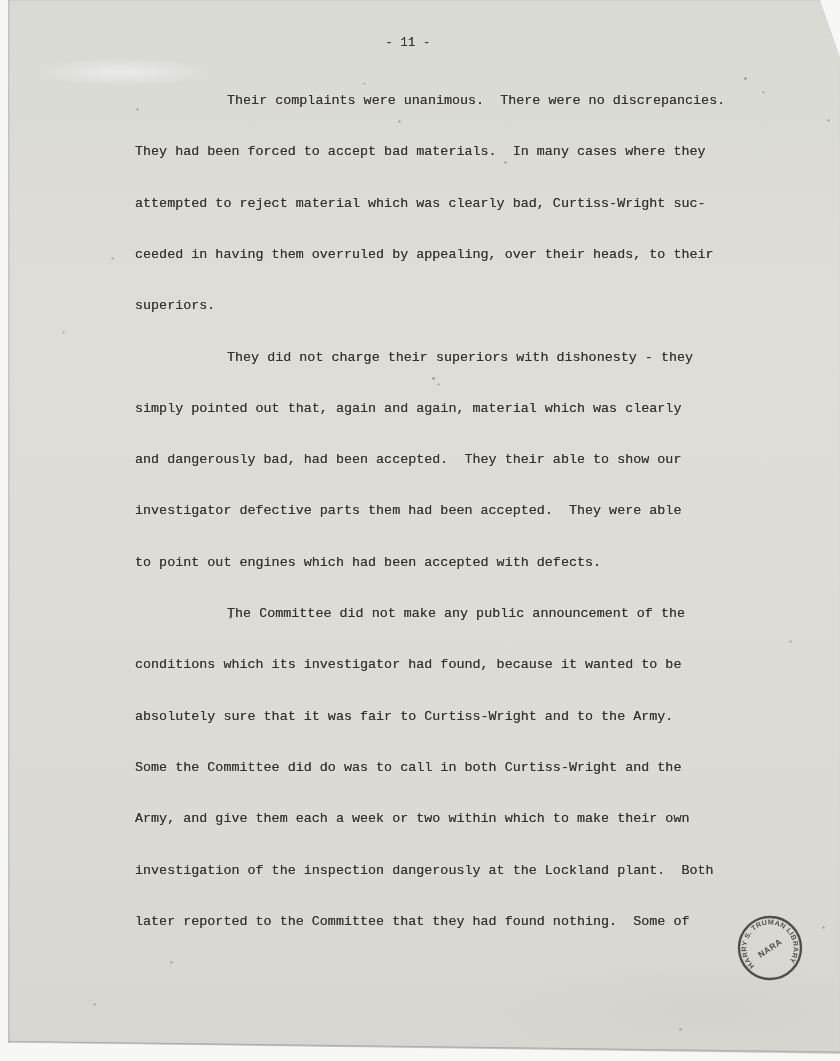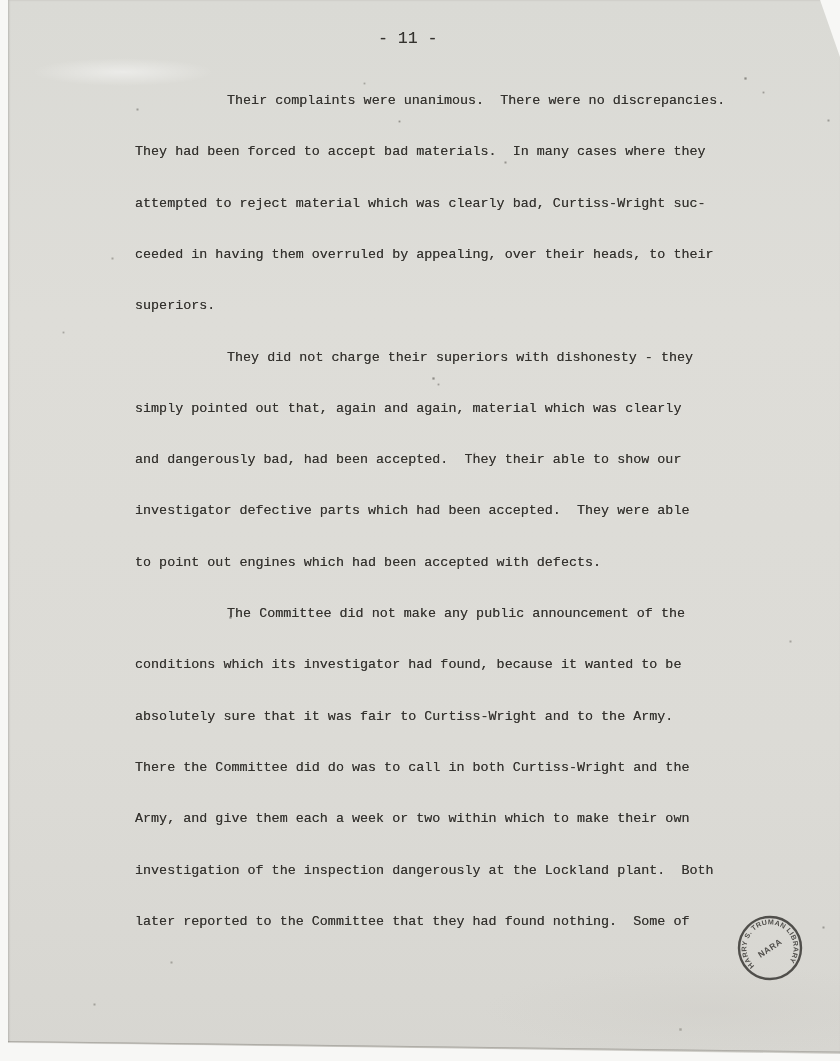--- a/index.html
+++ b/index.html
@@ -16,23 +16,23 @@
     width: 832px; height: 1055px;
     background:
       radial-gradient(ellipse 130px 20px at 115px 72px, rgba(255,255,255,0.45), transparent 70%),
       radial-gradient(ellipse 300px 60px at 700px 1010px, rgba(205,203,197,0.35), transparent 75%),
       linear-gradient(#dadad5, #deddd8 30%, #dcdbd6 70%, #d7d6d1);
     clip-path: polygon(0% 0%, 97.6% 0%, 100% 5.4%, 100% 99.9%, 0% 98.8%);
     box-shadow: inset 1px 0 2px rgba(90,88,82,0.25);
   }
   .page-label {
     position: absolute;
-    left: 0; top: 30px; width: 800px;
+    left: 0; top: 36px; width: 800px;
     text-align: center;
-    font-size: 16px;
+    font-size: 12px;
     color: #34322e;
     letter-spacing: 0.3px;
     text-shadow: 0 0 0.5px rgba(45,43,40,0.65);
     white-space: pre;
   }
   .line {
     position: absolute;
     left: 127px;
     font-size: 13.4px;
     line-height: 15px;
@@ -88,26 +88,26 @@
 
   <div>
       <div class="line indent" style="top: 93px;">Their complaints were unanimous.  There were no discrepancies.</div>
       <div class="line" style="top: 144.3px;">They had been forced to accept bad materials.  In many cases where they</div>
       <div class="line" style="top: 195.6px;">attempted to reject material which was clearly bad, Curtiss-Wright suc-</div>
       <div class="line" style="top: 246.9px;">ceeded in having them overruled by appealing, over their heads, to their</div>
       <div class="line" style="top: 298.2px;">superiors.</div>
       <div class="line indent" style="top: 349.5px;">They did not charge their superiors with dishonesty - they</div>
       <div class="line" style="top: 400.8px;">simply pointed out that, again and again, material which was clearly</div>
       <div class="line" style="top: 452.1px;">and dangerously bad, had been accepted.  They their able to show our</div>
-      <div class="line" style="top: 503.4px;">investigator defective parts which had been accepted.  They were able</div>
+      <div class="line" style="top: 503.4px;">investigator defective parts them had been accepted.  They were able</div>
       <div class="line" style="top: 554.7px;">to point out engines which had been accepted with defects.</div>
       <div class="line indent" style="top: 606px;">The Committee did not make any public announcement of the</div>
       <div class="line" style="top: 657.3px;">conditions which its investigator had found, because it wanted to be</div>
       <div class="line" style="top: 708.6px;">absolutely sure that it was fair to Curtiss-Wright and to the Army.</div>
-      <div class="line" style="top: 759.9px;">There the Committee did do was to call in both Curtiss-Wright and the</div>
+      <div class="line" style="top: 759.9px;">Some the Committee did do was to call in both Curtiss-Wright and the</div>
       <div class="line" style="top: 811.2px;">Army, and give them each a week or two within which to make their own</div>
       <div class="line" style="top: 862.5px;">investigation of the inspection dangerously at the Lockland plant.  Both</div>
       <div class="line" style="top: 913.8px;">later reported to the Committee that they had found nothing.  Some of</div>
     </div>
 
   <div class="specks"></div>
 
   <svg class="stamp" width="68" height="68" viewBox="0 0 68 68">
     <circle cx="34" cy="34" r="31" fill="none" stroke="#2f2d2a" stroke-width="2.4"></circle>
     <path id="stampArc" d="M 18.6 51.7 A 23.5 23.5 0 1 1 49.4 51.7" fill="none"></path>

